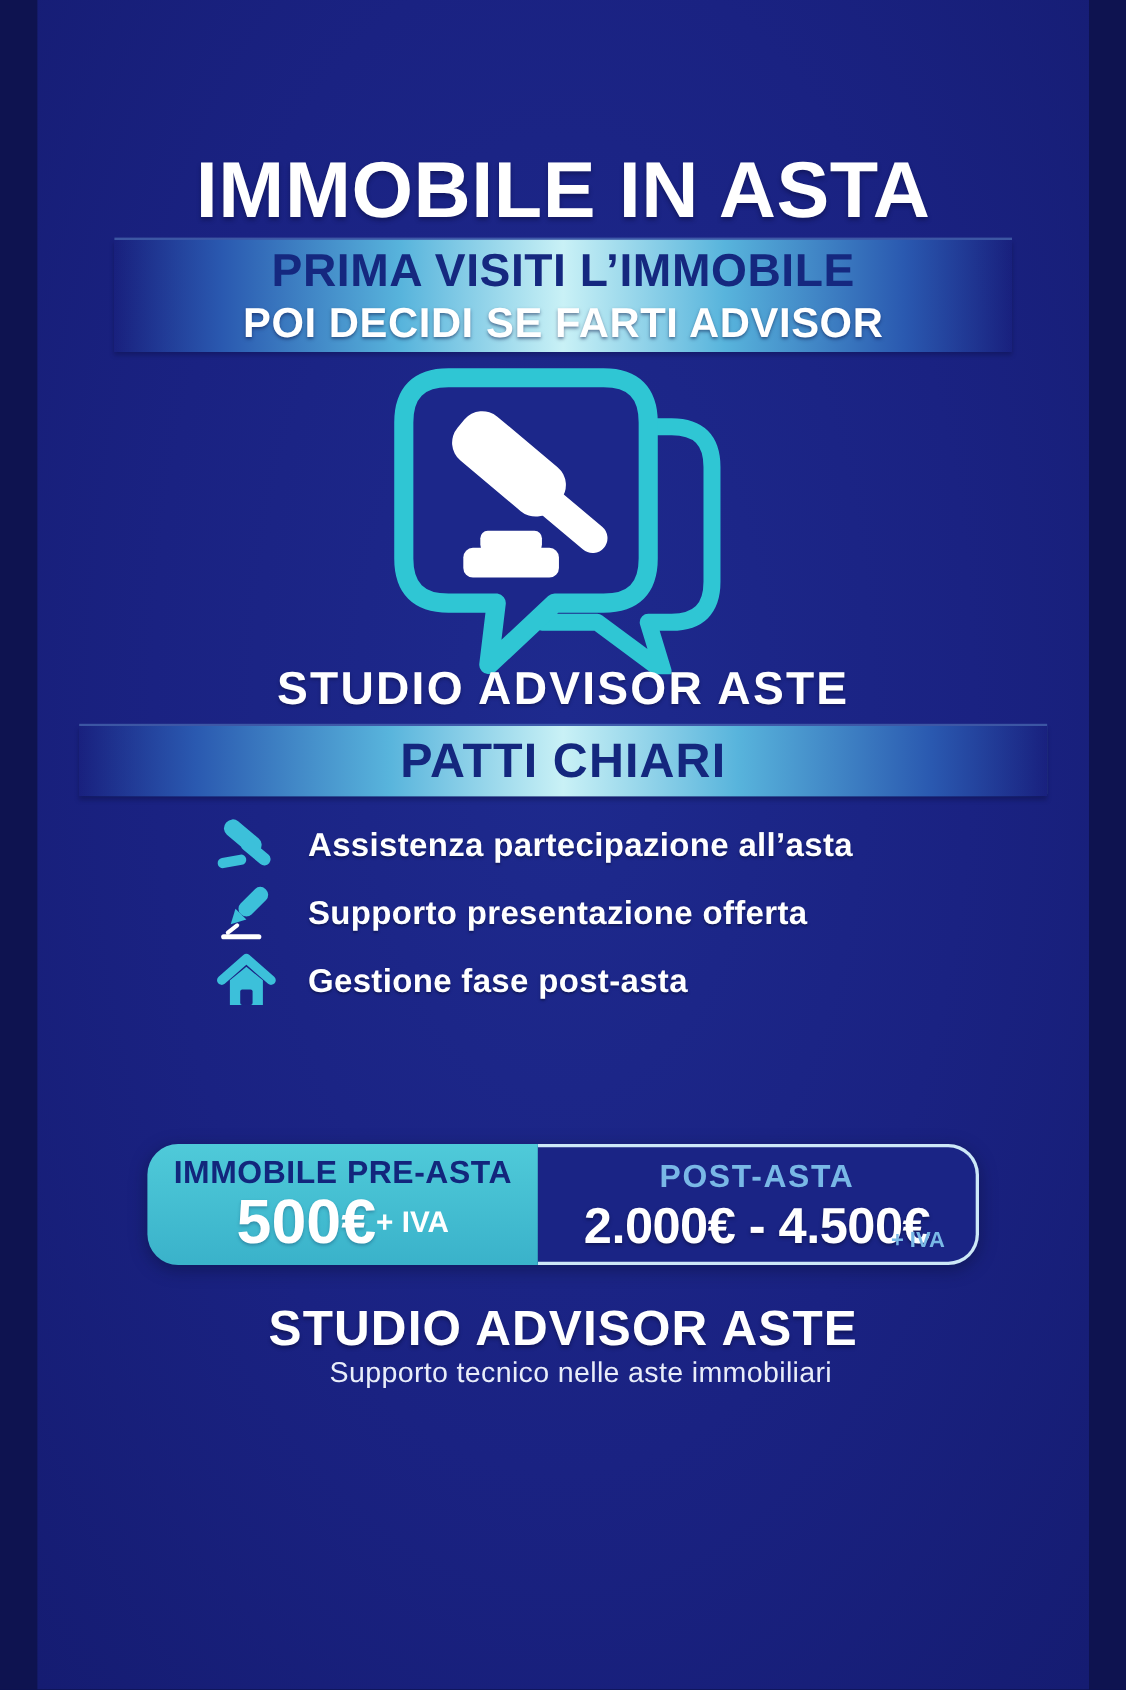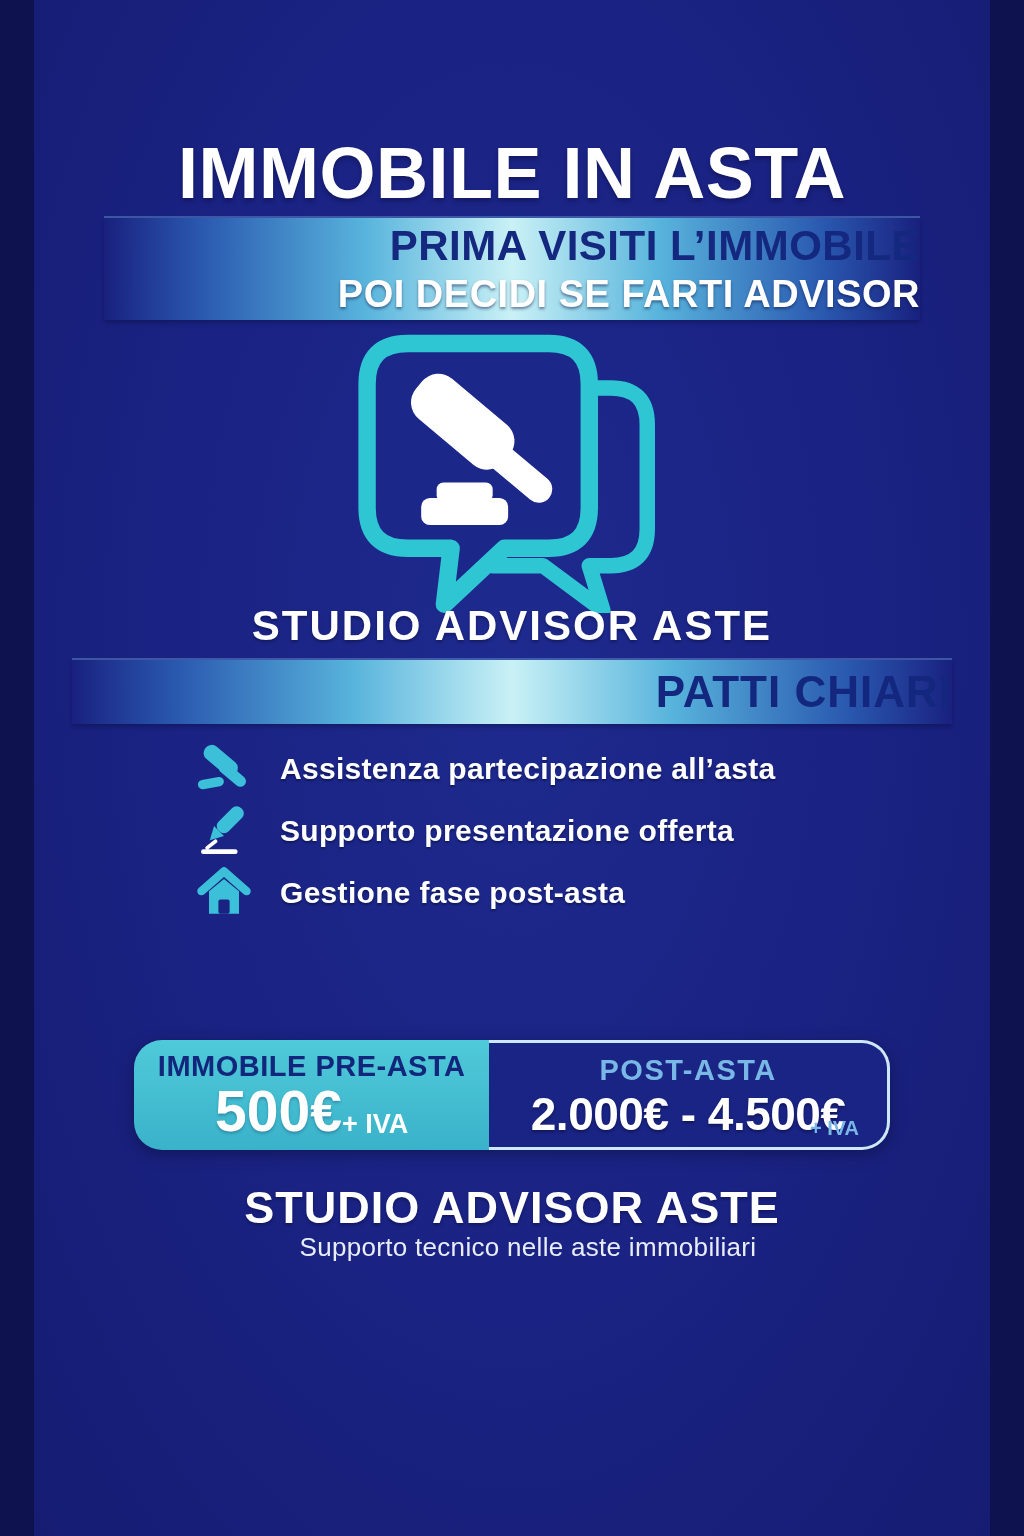--- a/index.html
+++ b/index.html
@@ -38,21 +38,21 @@
       rgba(24,32,126,0) 0%,
       #2a59b0 12%,
       #58b4dc 32%,
       #c9f1f6 50%,
       #58b4dc 68%,
       #2a59b0 88%,
       rgba(24,32,126,0) 100%);
     box-shadow: 0 -2px 0 rgba(130,190,235,0.35), 0 3px 4px rgba(8,12,55,0.35);
     display: flex;
     flex-direction: column;
-    align-items: flex-end;
+    align-items: center;
     justify-content: center;
   }
   .top-banner { top: 218px; width: 816px; height: 102px; gap: 3px; }
   .top-banner .line1 {
     font-size: 42px; font-weight: 700; color: #15287f; letter-spacing: 0.5px;
   }
   .top-banner .line2 {
     font-size: 38px; font-weight: 700; color: #ffffff; letter-spacing: 0.5px;
     text-shadow: 0 2px 3px rgba(10,20,70,0.5);
   }
@@ -123,21 +123,21 @@
     border-radius: 28px 0 0 28px;
     display: flex;
     flex-direction: column;
     align-items: center;
     justify-content: center;
     gap: 0px;
   }
   .price-card-pre .pre-title {
     font-size: 29px; font-weight: 700; color: #12267c; letter-spacing: 0.5px;
   }
-  .price-line { display: flex; align-items: flex-end; gap: 0; }
+  .price-line { display: flex; align-items: center; gap: 0; }
   .price-card-pre .pre-price {
     font-size: 57px; font-weight: 700; color: #ffffff; line-height: 1;
     text-shadow: 0 2px 3px rgba(10,40,80,0.3);
   }
   .price-card-pre .pre-vat {
     font-size: 27px; font-weight: 700; color: #ffffff;
   }
   .price-card-post {
     flex: 1;
     position: relative;

